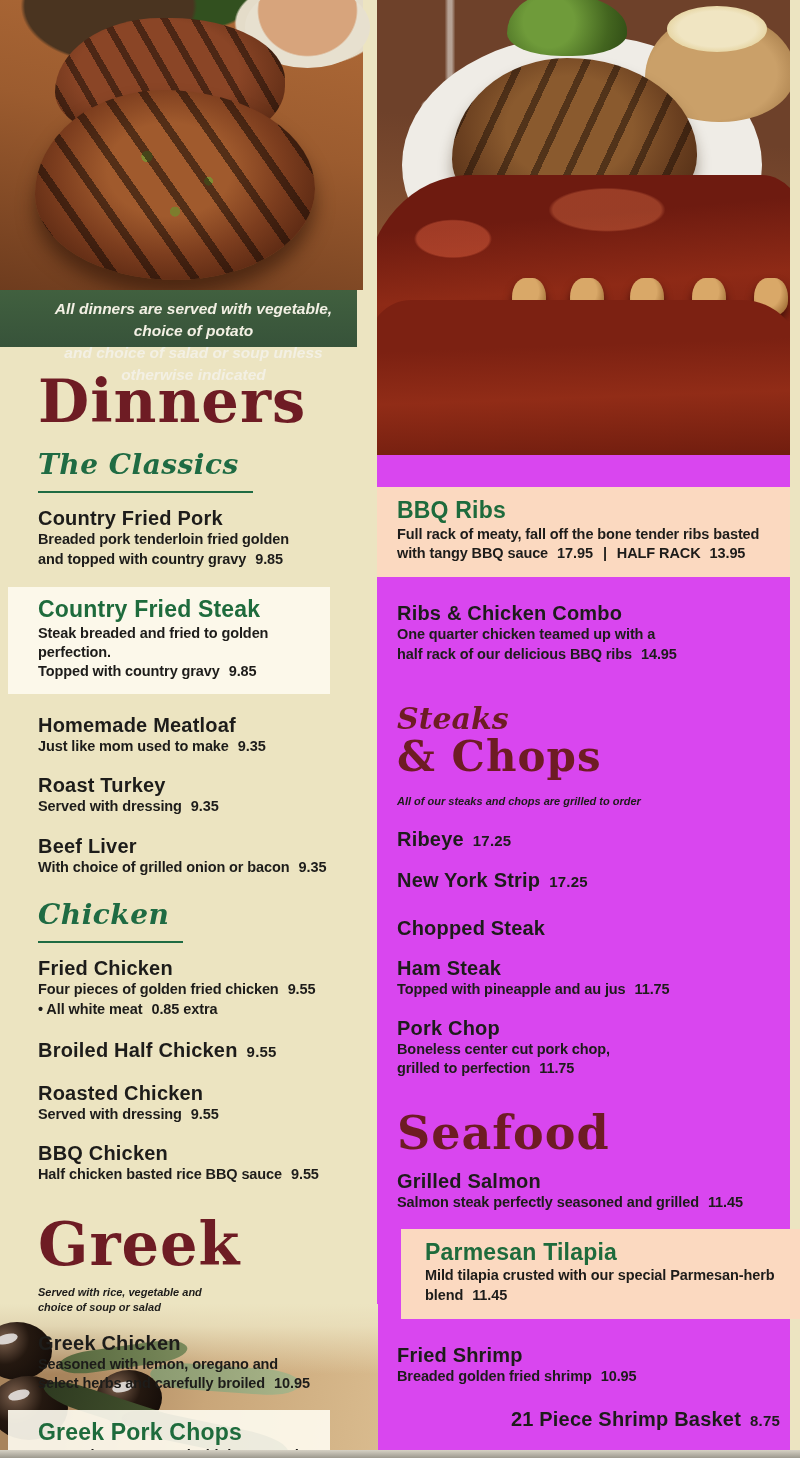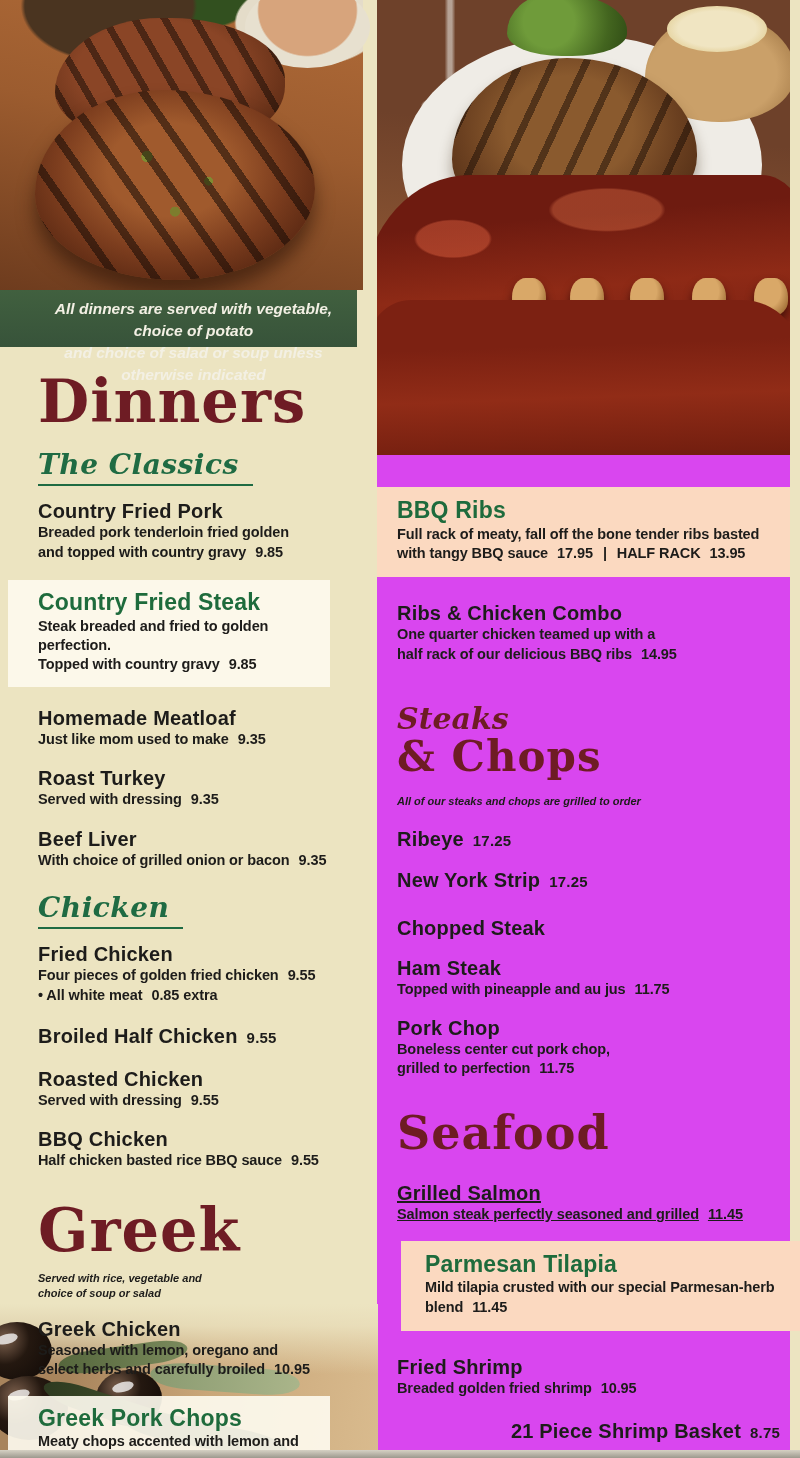--- a/index.html
+++ b/index.html
@@ -155,21 +155,21 @@
   .right-content { position:absolute; left:0; top:455px; width:413px; }
 
   .menu-title {
     font-family:"DejaVu Serif", serif; font-weight:bold;
     font-size:59px; line-height:1.02; color:#6e1c24; letter-spacing:1px;
   }
   .script-head {
     display:inline-block;
     font-family:"DejaVu Serif", serif; font-style:italic; font-weight:bold;
     font-size:28px; color:#1f6b43;
-    border-bottom:2.5px solid #1f6b43; padding-bottom:3px; padding-right:14px;
+    border-bottom:2.5px solid #1f6b43; padding-bottom:10px; padding-right:14px;
     letter-spacing:0.5px;
   }
   .mi { margin-bottom:15px; }
   .mi-name { font-size:20px; font-weight:bold; letter-spacing:0.2px; line-height:1.2; }
   .mi-desc { font-size:14.5px; font-weight:bold; line-height:1.34; letter-spacing:-0.1px; white-space:pre-wrap; }
   .pr { margin-left:9px; }
   .pr-inline { font-size:15px; margin-left:9px; }
   .green-name .mi-name { color:#1e6b3c; font-size:23px; }
   .hl-left {
     background: rgba(253,250,238,0.92);
@@ -356,21 +356,21 @@
       </div>
 
       <div class="mi rc-pad" style="margin-top:16px;">
         <div class="mi-name">Pork Chop</div>
         <div class="mi-desc">Boneless center cut pork chop,</div>
         <div class="mi-desc"><span>grilled to perfection</span><span class="pr">11.75</span></div>
       </div>
 
       <div class="menu-title rc-pad" style="margin-top:32px; font-size:46px;">Seafood</div>
 
-      <div class="mi rc-pad" style="margin-top:24px;text-decoration:underline;">
+      <div class="mi rc-pad" style="margin-top:12px;">
         <div class="mi-name">Grilled Salmon</div>
         <div class="mi-desc"><span>Salmon steak perfectly seasoned and grilled</span><span class="pr">11.45</span></div>
       </div>
 
       <div class="mi hl-right green-name" style="margin-top:16px; padding-left:24px;margin-left:24px;">
         <div class="mi-name">Parmesan Tilapia</div>
         <div class="mi-desc"><span>Mild tilapia crusted with our special Parmesan-herb blend</span><span class="pr">11.45</span></div>
       </div>
 
       <div class="mi rc-pad" style="margin-top:24px;">

